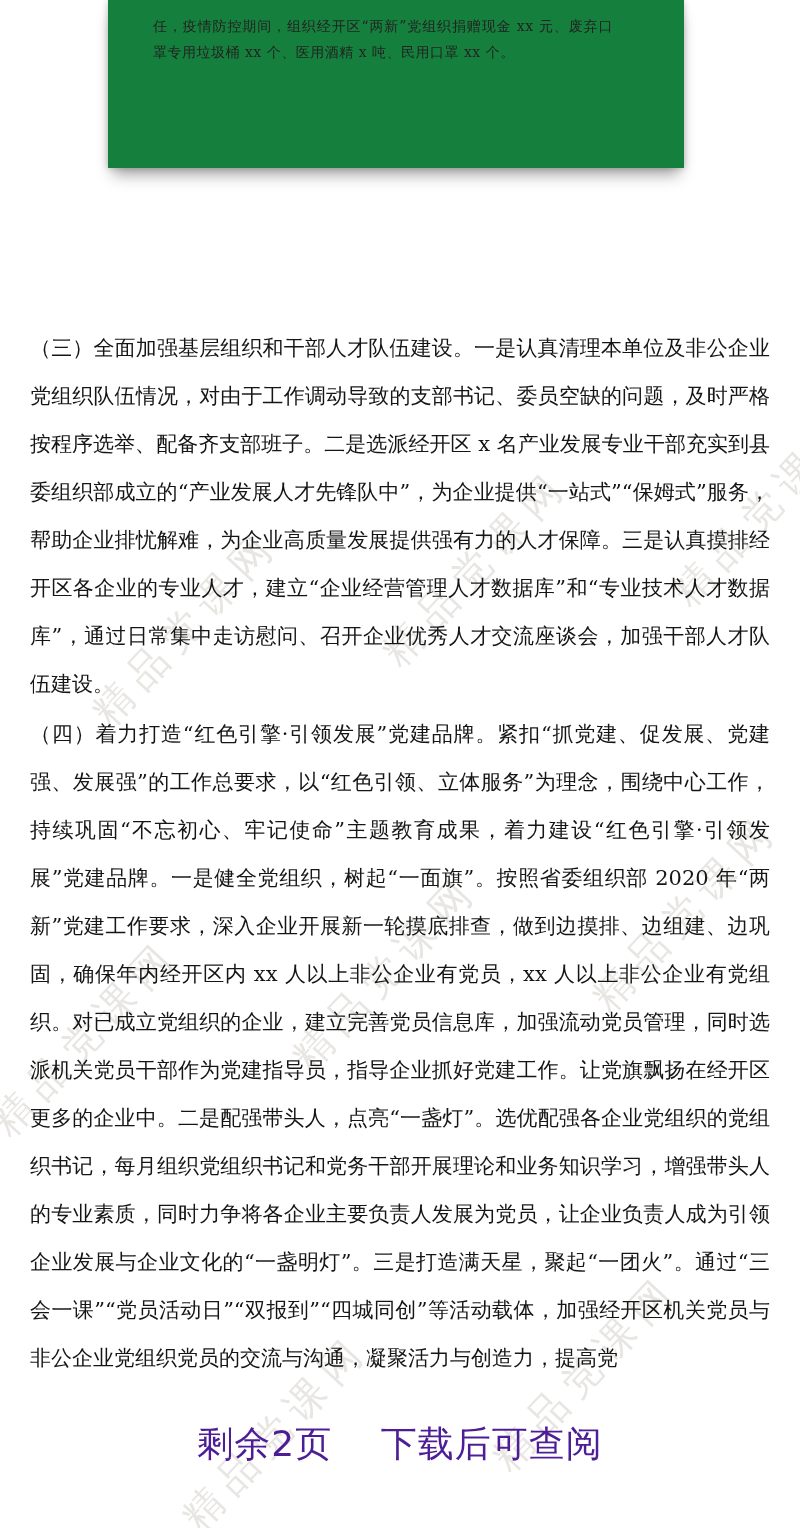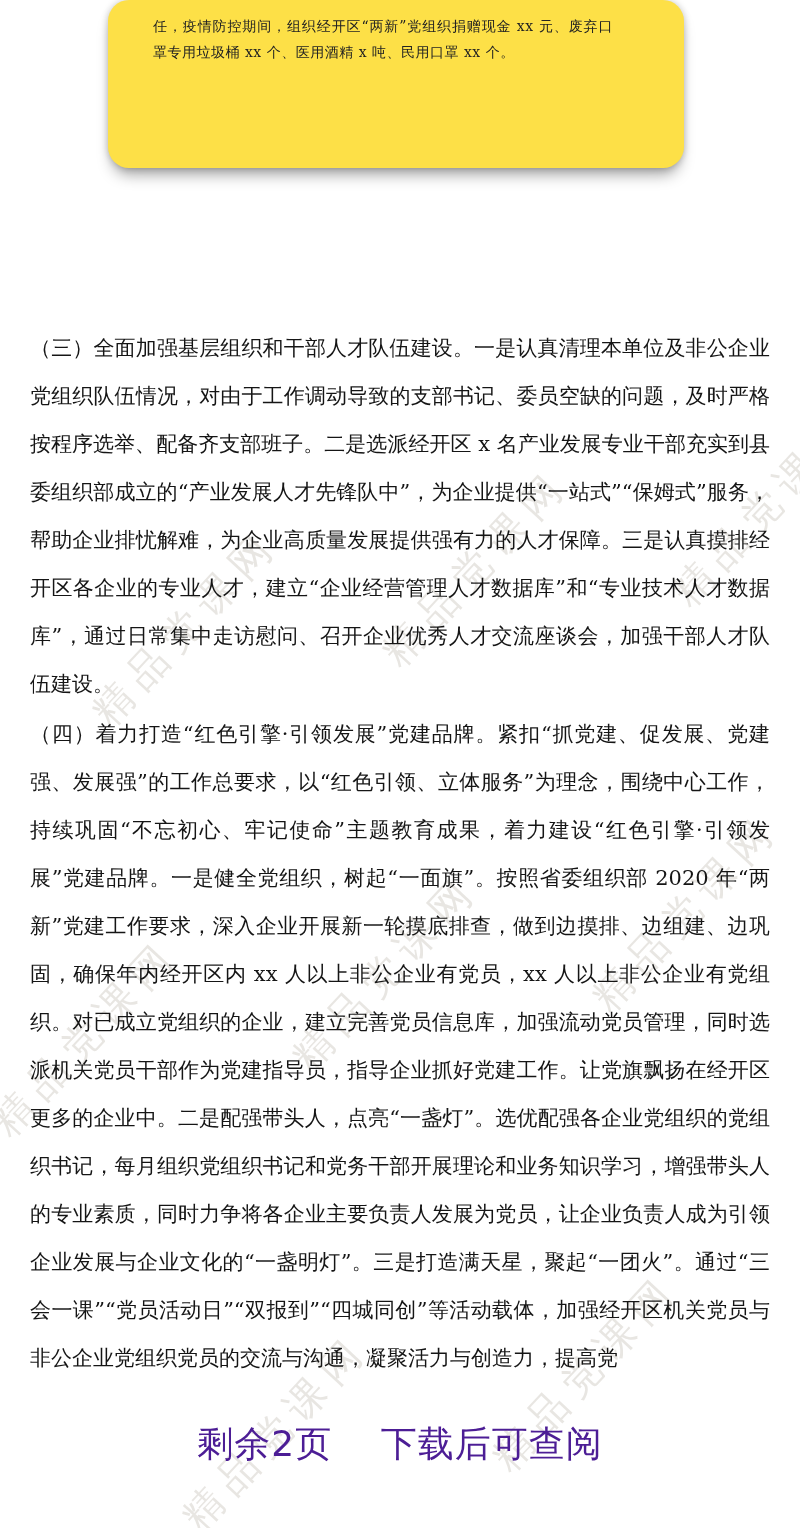--- a/index.html
+++ b/index.html
@@ -30,24 +30,23 @@
   .w5 { left: 260px; top:  945px; }
   .w6 { left: 560px; top:  885px; }
   .w7 { left: 150px; top: 1405px; }
   .w8 { left: 460px; top: 1345px; }
 
   
   .prev-page-card {
     position: absolute;
     top: 0; left: 108px;
     width: 576px; height: 168px;
-    background: #fde047;
+    background: #15803d;
     box-shadow: 0 0 7px rgba(0,0,0,.22), 0 11px 15px -5px rgba(0,0,0,.38);
     z-index: 2;
-    border-radius: 21px;
   }
   .prev-text {
     margin: 0;
     padding: 13px 0 0 45px;
     width: 460px;
     font-size: 14px;
     line-height: 26px;
     letter-spacing: .5px;
     color: #222222;
     text-align: justify;

